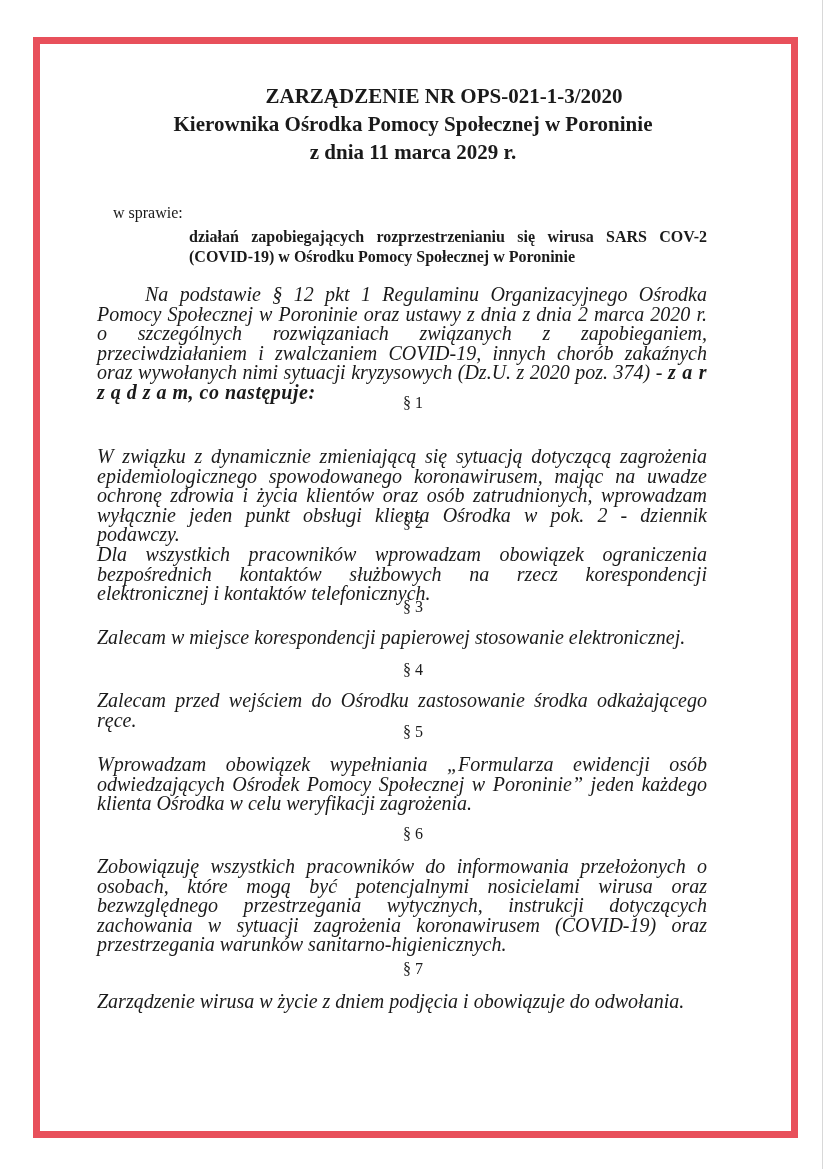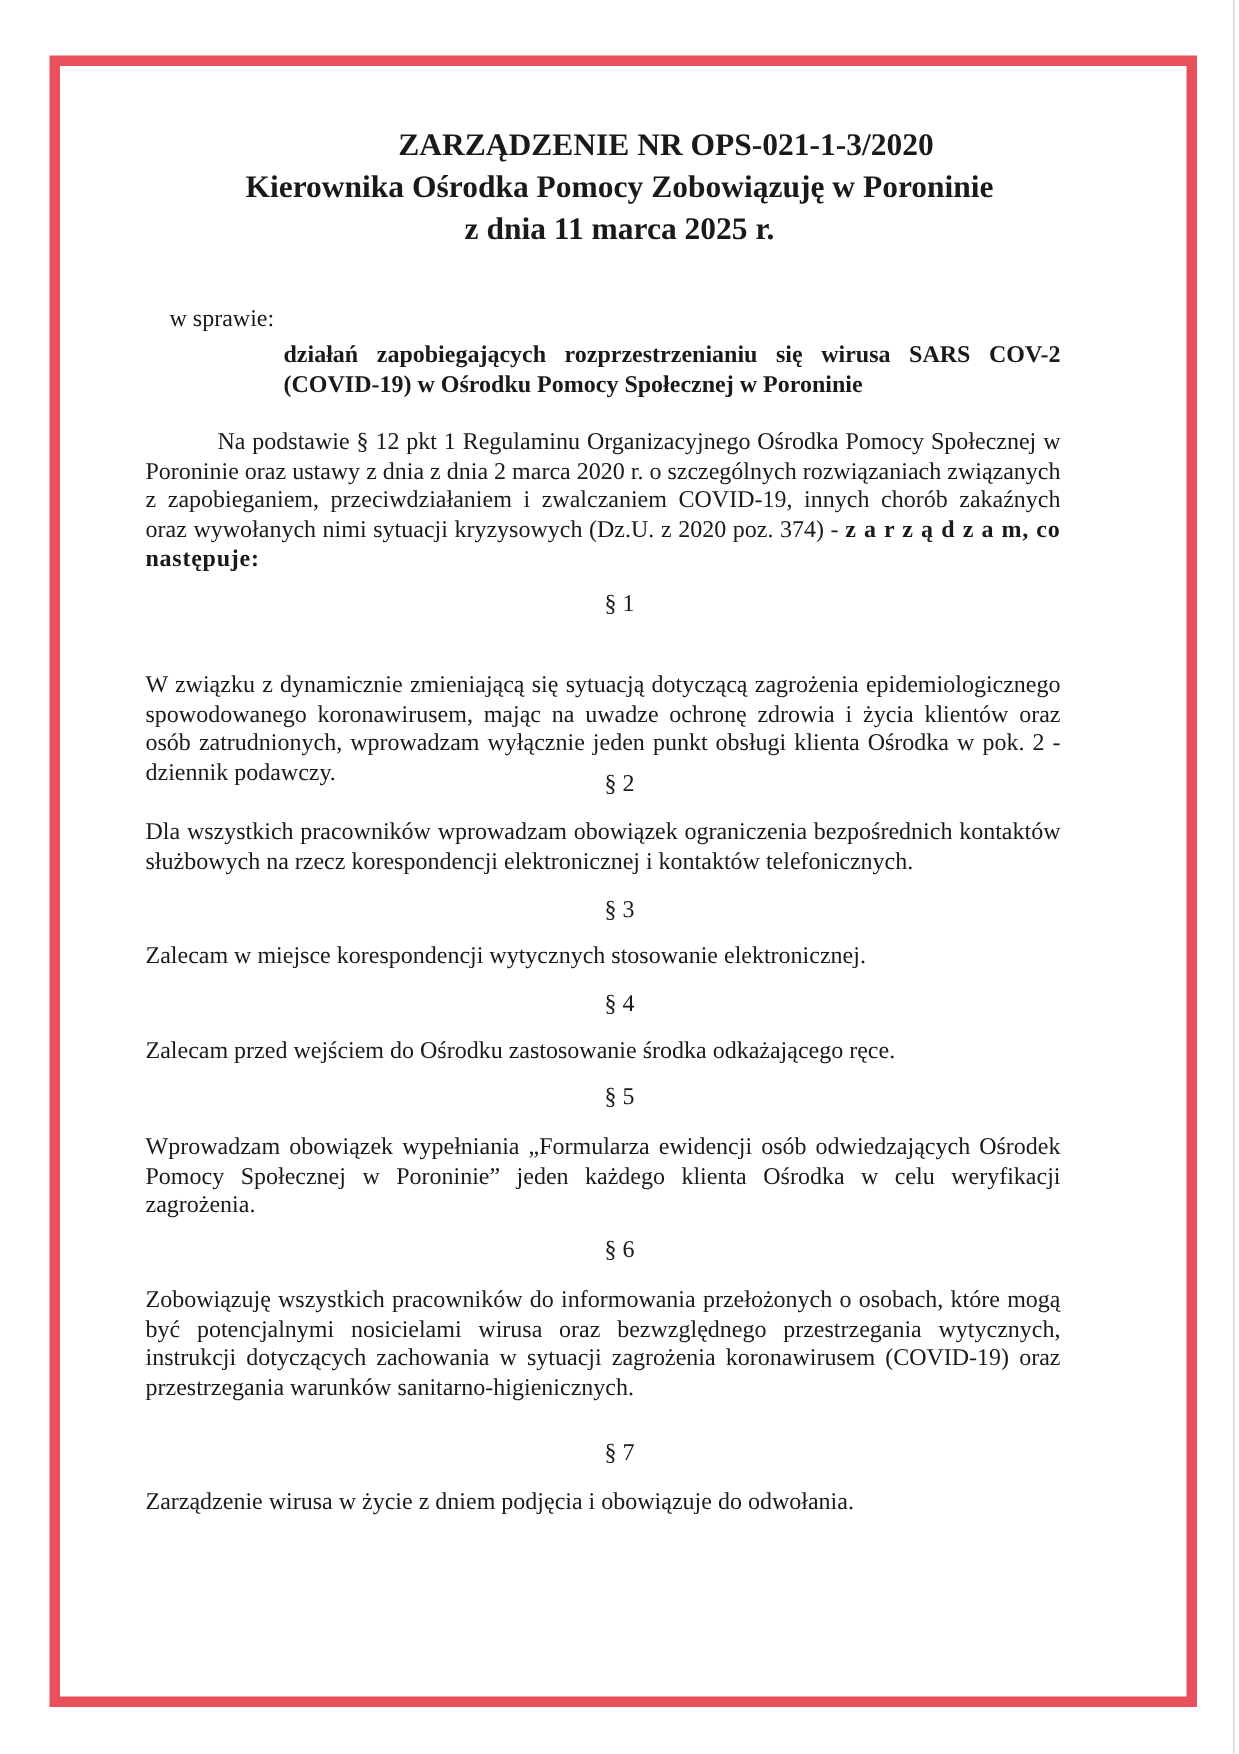--- a/index.html
+++ b/index.html
@@ -9,50 +9,50 @@
   .frame { position: absolute; left: 33px; top: 37px; width: 751px; height: 1087px;
            border: 7px solid #e8505b; }
   .title { position: absolute; left: 0; width: 826px; text-align: center; font-weight: bold;
            font-size: 21px; line-height: 29px; }
   .t1 { top: 82px; margin-left: 31px; }
   .t2 { top: 110px; }
   .t3 { top: 138px; }
   .subject { position: absolute; left: 97px; top: 203px; width: 610px; font-size: 16px; line-height: 20px; }
   .subject .label { position: absolute; left: 16px; top: 0; }
   .subject .text { position: absolute; left: 92px; top: 0; width: 518px; font-weight: bold; text-align: justify; margin-top: 24px; }
-  .para { position: absolute; left: 97px; width: 610px; font-size: 16px; line-height: 19.5px; text-align: justify; }
+  .para { position: absolute; left: 97px; width: 610px; font-size: 20px; line-height: 19.5px; text-align: justify; font-style: italic; }
   .para.basis { top: 285px; text-indent: 48px; }
   .sec { position: absolute; left: 0; width: 826px; text-align: center; font-size: 16px; line-height: 20px; }
   .bold-spaced { font-weight: bold; letter-spacing: 0.5px; }
 </style>
 </head>
 <body>
 
 <div class="edge-line"></div>
 <div class="frame" style="border-color: rgb(232, 80, 91);"></div>
 
 <div class="title t1">ZARZĄDZENIE NR  OPS-021-1-3/2020</div>
-<div class="title t2">Kierownika Ośrodka Pomocy Zobowiązuję w Poroninie</div>
-<div class="title t3">z dnia 11 marca 2025 r.</div>
+<div class="title t2">Kierownika Ośrodka Pomocy Społecznej w Poroninie</div>
+<div class="title t3">z dnia 11 marca 2029 r.</div>
 
 <div class="subject">
   <span class="label">w sprawie:</span>
   <span class="text">działań zapobiegających rozprzestrzenianiu się wirusa SARS COV-2 (COVID-19) w Ośrodku Pomocy Społecznej w Poroninie</span>
 </div>
 
 <div class="para basis"><span>Na podstawie § 12 pkt 1 Regulaminu Organizacyjnego Ośrodka Pomocy Społecznej w Poroninie oraz ustawy z dnia z dnia 2 marca 2020 r. o szczególnych rozwiązaniach związanych z zapobieganiem, przeciwdziałaniem i zwalczaniem COVID-19, innych chorób zakaźnych oraz wywołanych nimi sytuacji kryzysowych (Dz.U. z 2020 poz. 374) - </span><span class="bold-spaced">z a r z ą d z a m, co następuje:</span></div>
 
 <div class="sec" style="top:393px">§ 1</div>
 <div class="para" style="top:447px">W związku z dynamicznie zmieniającą się sytuacją dotyczącą zagrożenia epidemiologicznego spowodowanego koronawirusem, mając na uwadze ochronę zdrowia i życia klientów oraz osób zatrudnionych, wprowadzam wyłącznie jeden punkt obsługi klienta Ośrodka w pok. 2 - dziennik podawczy.</div>
 
 <div class="sec" style="top:513px">§ 2</div>
 <div class="para" style="top:545px">Dla wszystkich pracowników wprowadzam obowiązek ograniczenia bezpośrednich kontaktów służbowych na rzecz korespondencji elektronicznej i kontaktów telefonicznych.</div>
 
 <div class="sec" style="top:597px">§ 3</div>
-<div class="para" style="top:628px">Zalecam w miejsce korespondencji wytycznych stosowanie elektronicznej.</div>
+<div class="para" style="top:628px">Zalecam w miejsce korespondencji papierowej stosowanie elektronicznej.</div>
 
 <div class="sec" style="top:660px">§ 4</div>
 <div class="para" style="top:691px">Zalecam przed wejściem do Ośrodku zastosowanie środka odkażającego ręce.</div>
 
 <div class="sec" style="top:722px">§ 5</div>
 <div class="para" style="top:755px">Wprowadzam obowiązek wypełniania „Formularza ewidencji osób odwiedzających Ośrodek Pomocy Społecznej w  Poroninie” jeden każdego klienta Ośrodka w celu weryfikacji zagrożenia.</div>
 
 <div class="sec" style="top:824px">§ 6</div>
 <div class="para" style="top:857px">Zobowiązuję wszystkich pracowników do informowania przełożonych o osobach, które mogą być potencjalnymi nosicielami wirusa oraz bezwzględnego przestrzegania wytycznych, instrukcji dotyczących zachowania w sytuacji zagrożenia koronawirusem (COVID-19) oraz przestrzegania warunków sanitarno-higienicznych.</div>
 

